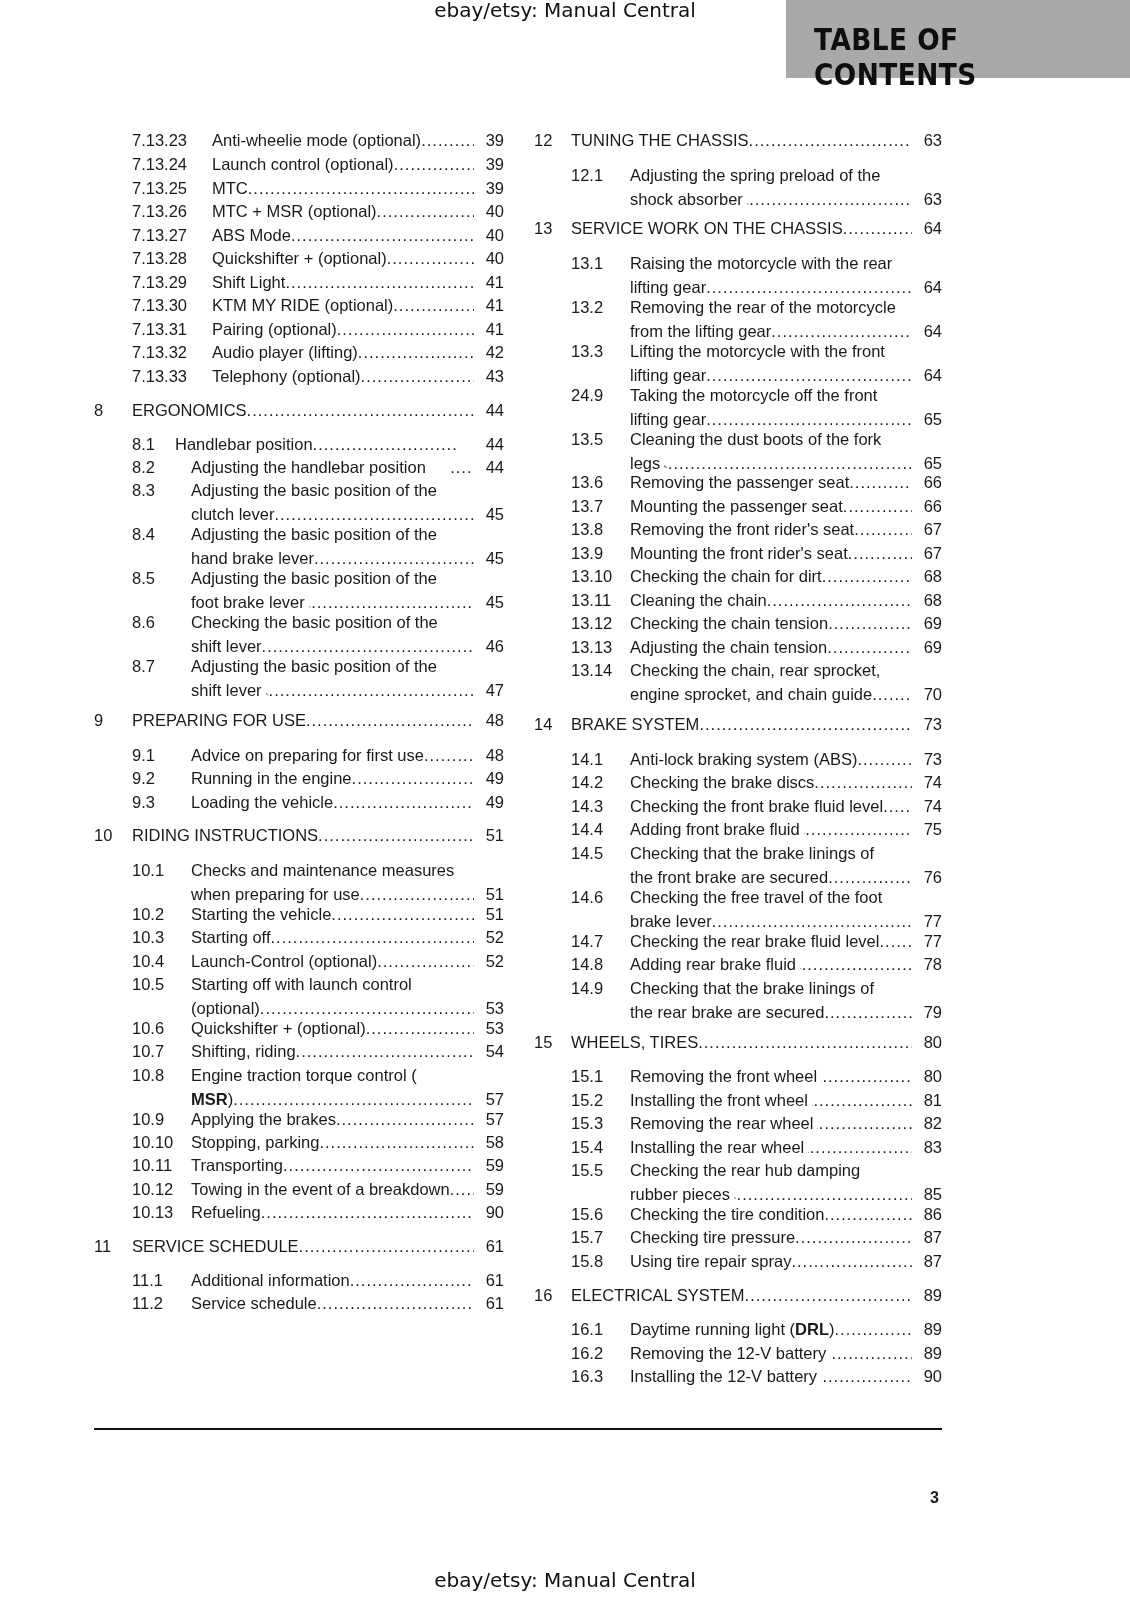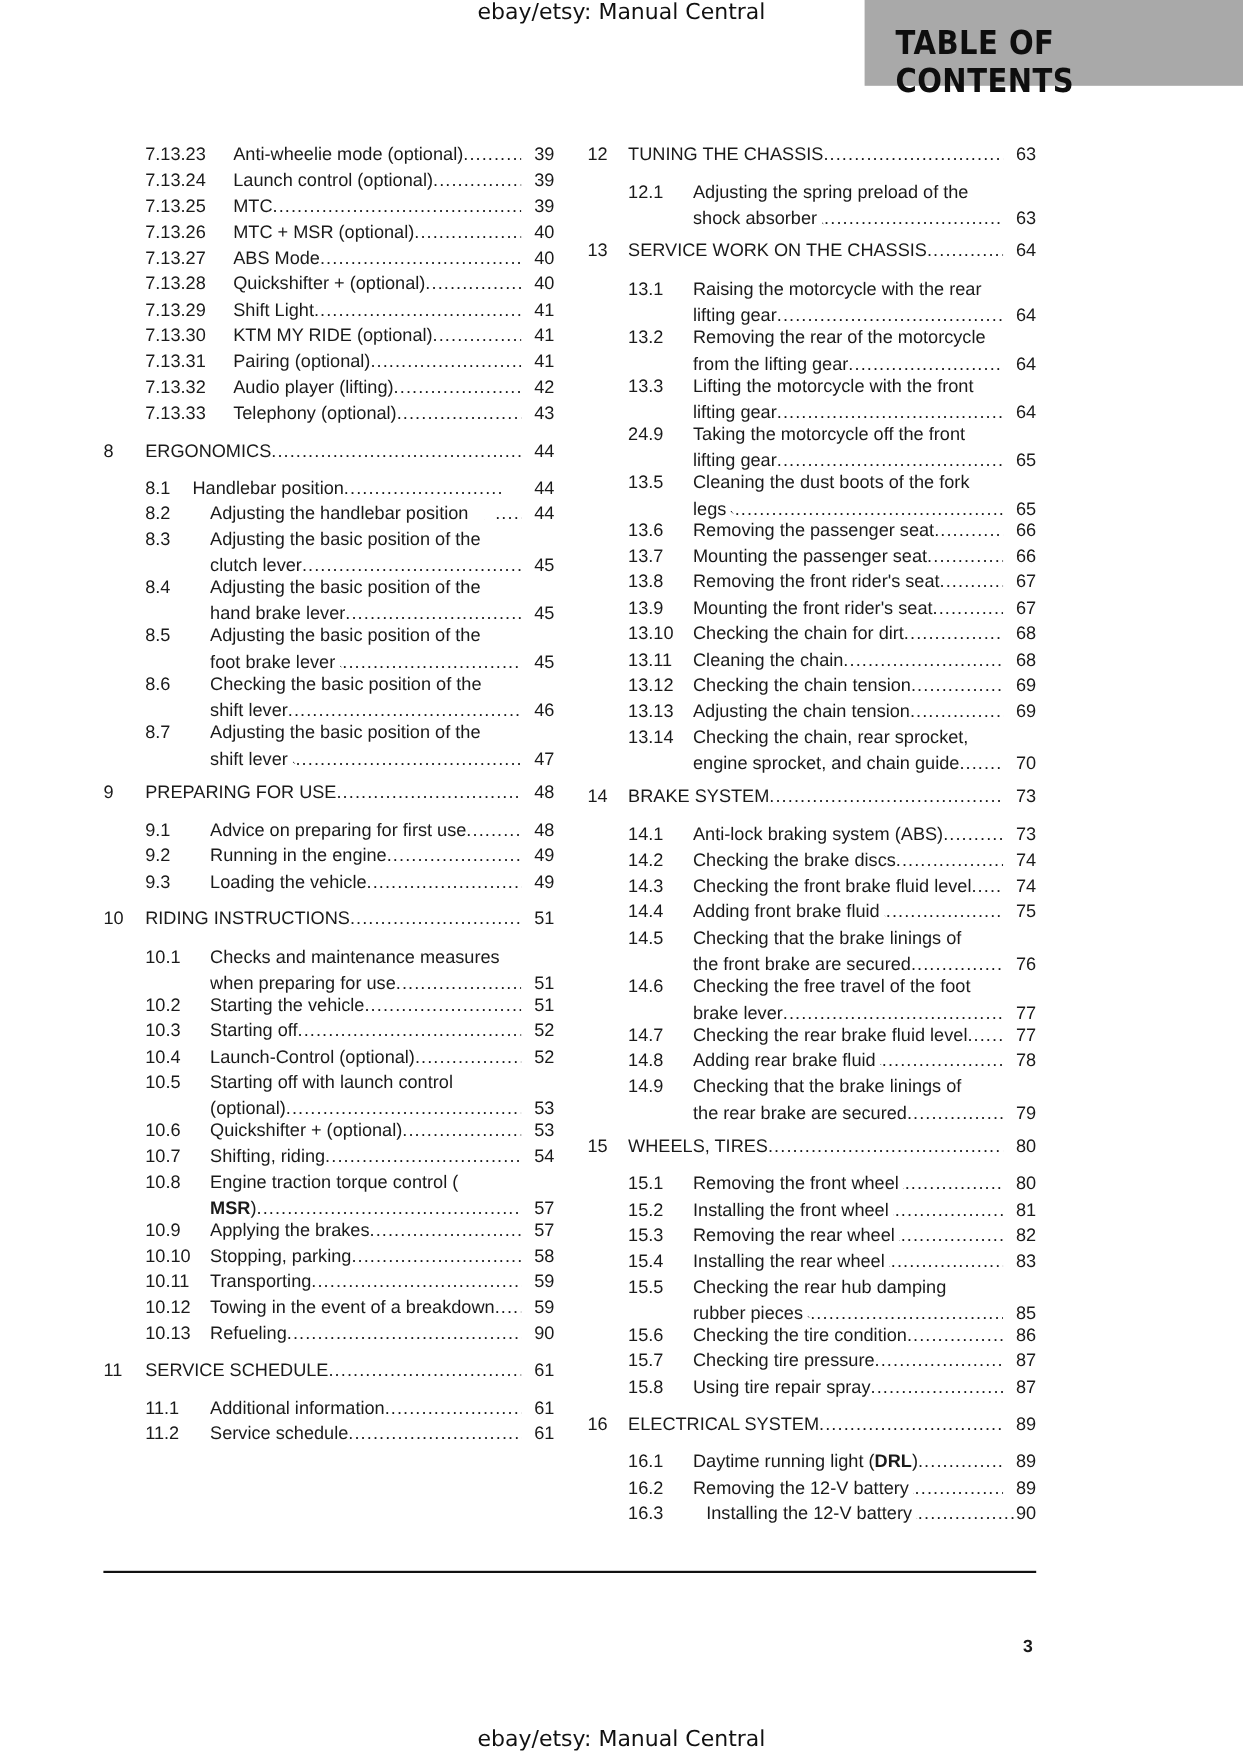--- a/index.html
+++ b/index.html
@@ -888,21 +888,21 @@
               <path d="M2 3 L5 3 L6.5 6 L13 12.5 L11.5 14 L5 7.5 L2 6 Z" fill="#111"></path>
               <circle cx="3.5" cy="4.5" r="2.4" fill="#111"></circle>
             </svg></span>
           <span class="d"></span>
         </div>
       </div>
       <span class="pg" style="left: 345px; top: 0px;">89</span>
     </div>
     <div class="row" style="top: 1366px; left: 571px;">
       <span class="num">16.3</span>
-      <div class="txt" style="left: 59px; width: 282px; margin-left: 12px;">
+      <div class="txt" style="left: 59px; width: 282px;">
         <div class="dotline" style="height: 20px;">
           <span class="t">Installing the 12-V battery</span>
           <span class="wrench"><svg viewBox="0 0 16 16">
               <path d="M2 3 L5 3 L6.5 6 L13 12.5 L11.5 14 L5 7.5 L2 6 Z" fill="#111"></path>
               <circle cx="3.5" cy="4.5" r="2.4" fill="#111"></circle>
             </svg></span>
           <span class="d"></span>
         </div>
       </div>
       <span class="pg" style="left: 345px; top: 0px;">90</span>

